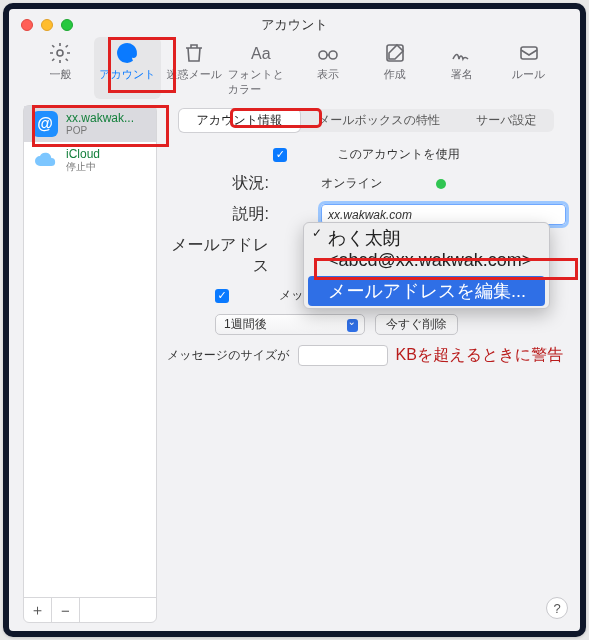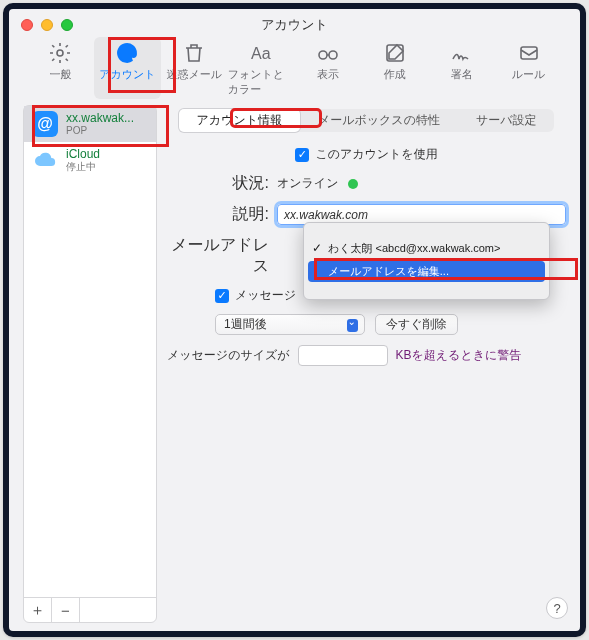--- a/index.html
+++ b/index.html
@@ -32,36 +32,36 @@
   .sb-icon.cloud { color:#fff; }
   .sb-text { display:flex; flex-direction:column; line-height:1.1;}
   .sb-name { font-size:12px; color:#15803d; white-space:nowrap; overflow:hidden; text-overflow:ellipsis; max-width:84px;}
   .sb-sub { font-size:10px; color:#777;}
   .sb-footer { border-top:1px solid #d7d7da; display:flex;}
   .sb-btn { width:28px; height:24px; display:flex; align-items:center; justify-content:center; font-size:15px; color:#555; border-right:1px solid #d7d7da;}
   .content { flex:1; position:relative; font-size:12px; color:#333;}
   .tabs { display:flex; gap:0; margin:4px auto 14px auto; width:fit-content; background:#e9e9eb; border-radius:6px; padding:0;}
   .tab { padding:3px 18px; font-size:12px; color:#555; border-radius:5px;}
   .tab.active { background:#fff; color:#222; box-shadow:0 0 0 1px #d0d0d4;}
-  .row { display:flex; align-items:center; margin-bottom:10px; }
+  .row { display:flex; align-items:center; margin-bottom:10px;gap:44px; }
   .row .lbl { width:110px; text-align:right; padding-right:8px; color:#333; font-size:16px;}
   .chk { width:14px; height:14px; background:#0a7aff; border-radius:3px; display:inline-flex; align-items:center; justify-content:center; margin-right:6px;}
   .chk::after{content:"✓"; color:#fff; font-size:11px; line-height:1;}
   .status-dot{width:10px;height:10px;border-radius:50%;background:#30c552;display:inline-block;margin-left:10px;}
   .field { flex:1; height:21px; border:1px solid #c8c8cc; border-radius:4px; background:#fff; padding:0 6px; font-size:12px; display:flex; align-items:center;}
   .field.focus { outline:3px solid #9cc7ff; border-color:#6fa8ff;font-style:italic;}
-  .dropdown { position:absolute; left:294px; top:213px; width:247px; background:#eeeeef; border:1px solid #c6c6ca; border-radius:6px; box-shadow:0 6px 18px rgba(0,0,0,.25); z-index:40; padding:15px 0; font-size:11px;}
+  .dropdown { position:absolute; left:294px; top:213px; width:247px; background:#eeeeef; border:1px solid #c6c6ca; border-radius:6px; box-shadow:0 6px 18px rgba(0,0,0,.25); z-index:40; padding:0 0; font-size:18px;}
   .dd-item { padding:3px 14px 3px 24px; position:relative; color:#222;}
   .dd-item.check::before{content:"✓"; position:absolute; left:8px; top:3px; font-size:12px;}
   .dd-item.hl { background:#2f6fe6; color:#fff; margin:2px 4px; border-radius:4px; padding-left:20px;}
   .select { height:21px; border:1px solid #c8c8cc; border-radius:5px; background:linear-gradient(#fdfdfd,#f2f2f4); padding:0 20px 0 8px; display:inline-flex; align-items:center; font-size:12px; position:relative; color:#333;}
   .select::after{content:""; position:absolute; right:6px; top:4px; width:11px; height:13px; background:#2f6fe6; border-radius:3px;}
   .select::before{content:"⌄"; position:absolute; right:8px; top:1px; color:#fff; font-size:10px; z-index:2;}
   .btn { height:21px; border:1px solid #c8c8cc; border-radius:5px; background:linear-gradient(#fdfdfd,#f0f0f2); padding:0 10px; display:inline-flex; align-items:center; font-size:12px; color:#333;}
-  .unit { font-size:12px; color:#701a75;}
+  .unit { font-size:16px; color:#b91c1c;}
   .help { position:absolute; right:12px; bottom:12px; width:22px; height:22px; border-radius:50%; border:1px solid #c8c8cc; display:flex; align-items:center; justify-content:center; font-size:13px; color:#555; background:#fff;}
 </style>
 </head>
 <body>
 
 <div class="window">
   <div class="titlebar">
     <div class="traffic">
       <div class="dot r"></div>
       <div class="dot y"></div>

